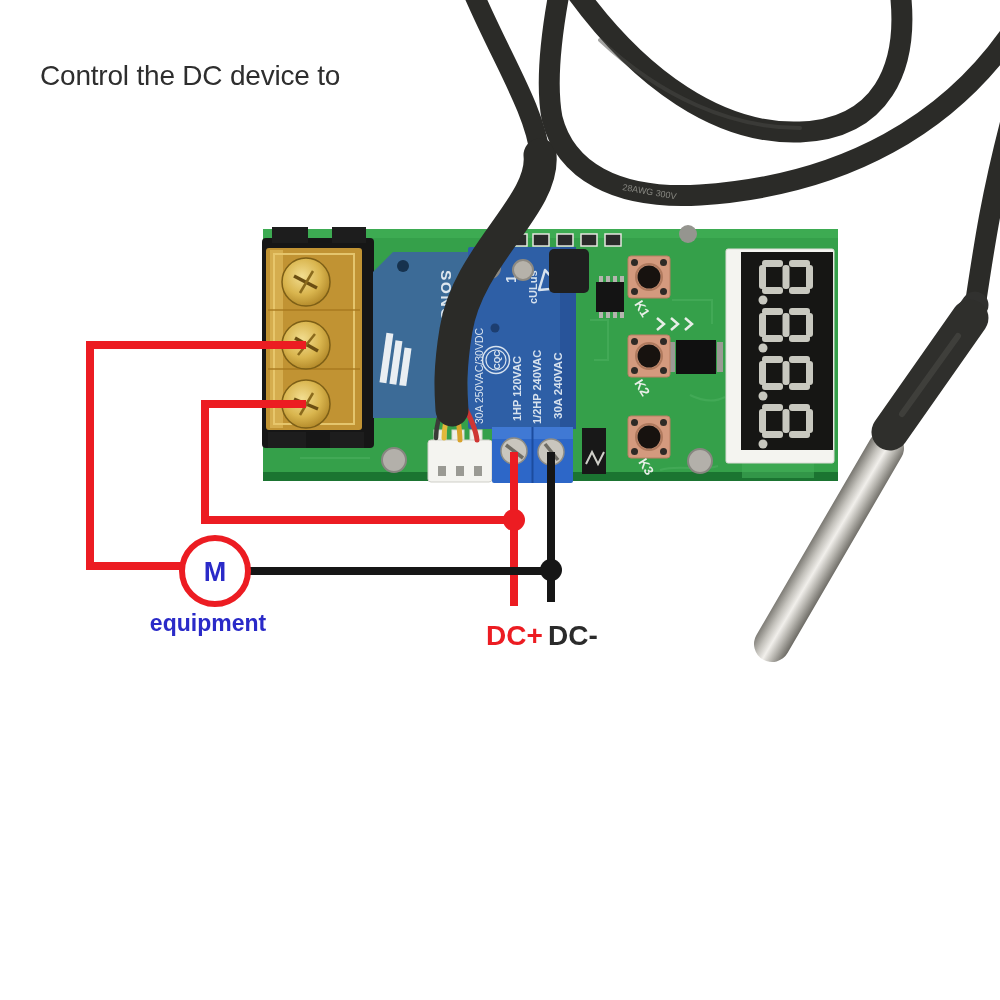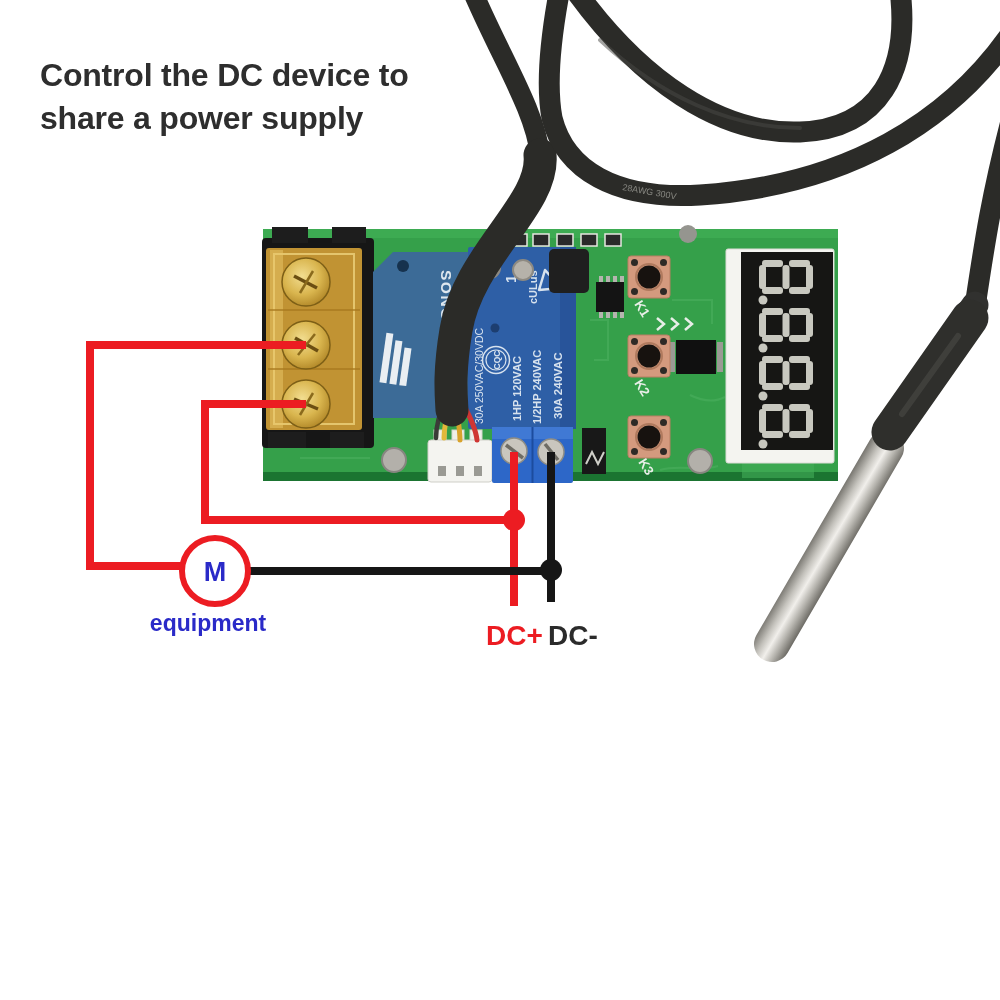--- a/index.html
+++ b/index.html
@@ -1,20 +1,20 @@
 <!DOCTYPE html>
 <html><head>
 <meta charset="utf-8">
 <style>
   html,body{margin:0;padding:0;background:#ffffff;}
   #canvas{position:relative;width:1000px;height:1000px;background:#ffffff;overflow:hidden;
           font-family:"Liberation Sans",sans-serif;}
   #scene{position:absolute;left:0;top:0;}
-  .heading{position:absolute;left:40px;top:54px;font-size:32px;line-height:43px;
-           color:#2e2e2e;font-weight:700;letter-spacing:-0.2px;}
+  .heading{position:absolute;left:40px;top:54px;font-size:28px;line-height:43px;
+           color:#2e2e2e;font-weight:400;letter-spacing:-0.2px;}
   svg text{font-family:"Liberation Sans","DejaVu Sans",sans-serif;}
   .relay-print{fill:#d7e2ee;}
   .silk{fill:#e9efe9;}
 </style>
 </head>
 <body>
 
 <div id="canvas">
 
   <svg id="scene" width="1000" height="1000" viewBox="0 0 1000 1000">
@@ -255,15 +255,14 @@
     <g fill="none">
       <line x1="886" y1="448" x2="772" y2="644" stroke="url(#steelGrad)" stroke-width="36" stroke-linecap="round"></line>
       <line x1="975" y1="305" x2="950" y2="340" stroke="#31312f" stroke-width="27" stroke-linecap="round"></line>
       <line x1="970" y1="318" x2="890" y2="432" stroke="#2f2f2c" stroke-width="37" stroke-linecap="round"></line>
       <line x1="958" y1="336" x2="902" y2="414" stroke="#4c4c48" stroke-width="6" opacity="0.55" stroke-linecap="round"></line>
     </g>
   </svg>
 
   <div class="heading">
     <div>Control the DC device to</div>
-    <div>share a power supply</div>
   </div>
 </div>
 
 </body></html>

